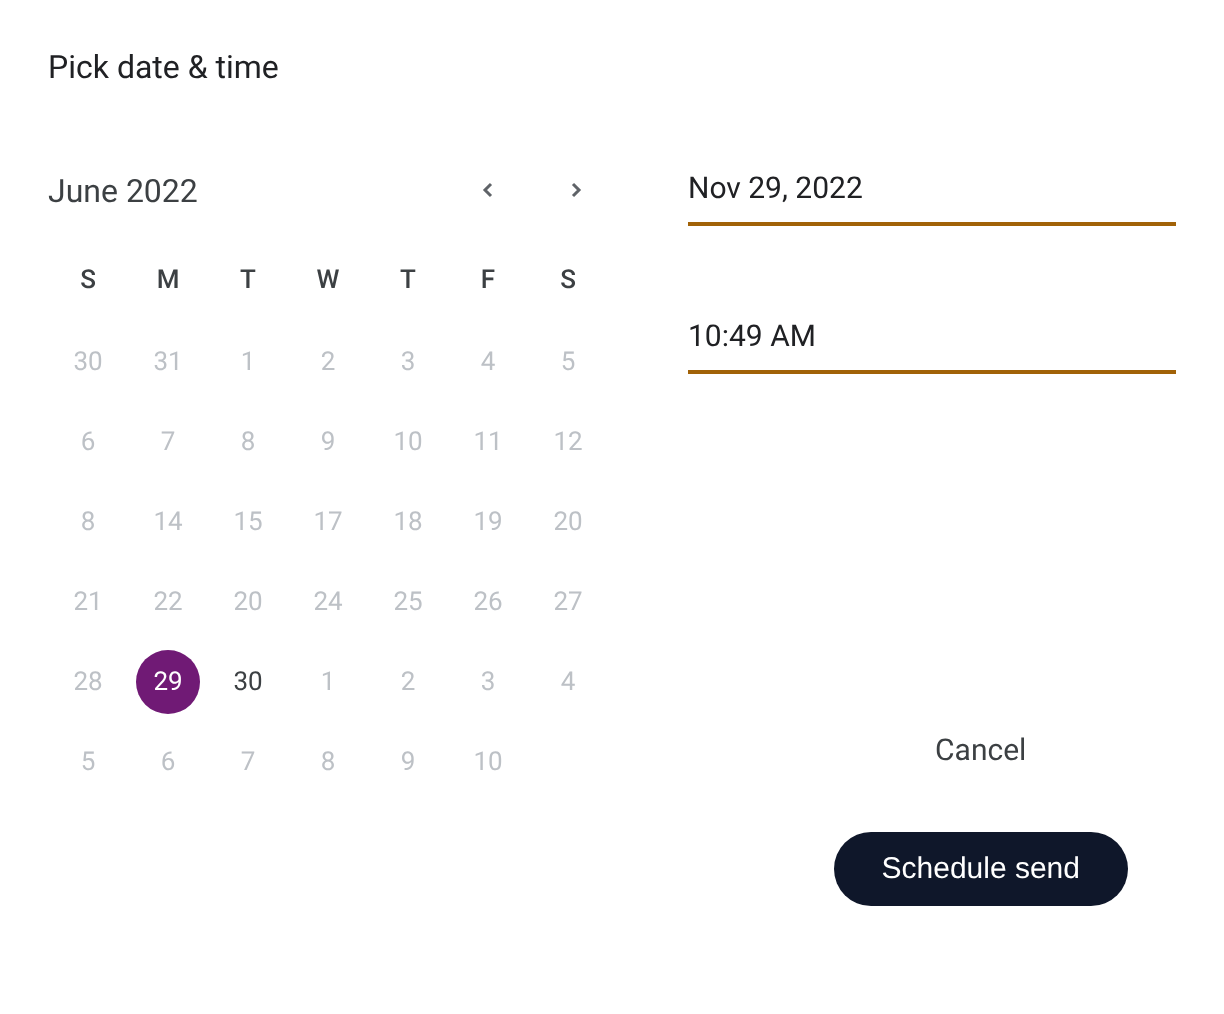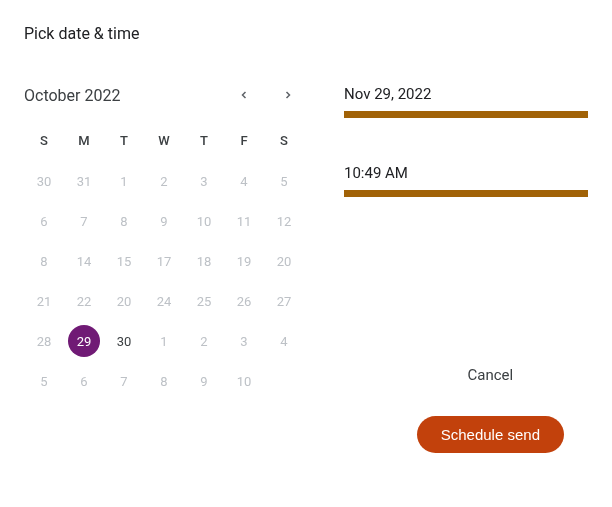--- a/index.html
+++ b/index.html
@@ -84,21 +84,21 @@
       width: 32px;
       height: 32px;
       margin: 4px;
     }
     .inputs-side {
       flex: 1;
       padding-top: 0;
     }
     .field {
       border: none;
-      border-bottom: 7px solid #a16207;
+      border-bottom: 2px solid #a16207;
       padding: 6px 0 8px 0;
       font-size: 15px;
       color: #202124;
       width: 100%;
       outline: none;
       font-family: inherit;
       background: transparent;
       margin-bottom: 40px;
     }
     .actions {
@@ -110,41 +110,41 @@
       gap: 24px;
       flex-direction: column;
     }
     .btn-cancel {
       font-size: 15px;
       color: #3c4043;
       cursor: pointer;
       padding: 8px 12px;
     }
     .btn-primary {
-      background: #c2410c;
+      background: #0f172a;
       color: #fff;
       font-size: 15px;
       font-weight: 500;
       padding: 10px 24px;
       border-radius: 24px;
       cursor: pointer;
       border: none;
     }
     .container { position: relative; width: 100%; height: 100%; }
   </style>
 </head>
 <body>
 
 <div class="container">
   <h1 class="dialog-title">Pick date &amp; time</h1>
 
   <div class="content">
     <div class="calendar-side">
       <div class="cal-header">
-        <div class="month-label">October 2022</div>
+        <div class="month-label">June 2022</div>
         <div class="nav-btn">
           <span>
             <svg viewBox="0 0 24 24" fill="none" stroke="#5f6368" stroke-width="3">
                 <path d="M15 18l-6-6 6-6"></path>
               </svg>
           </span>
         </div>
         <div class="nav-btn">
           <span>
             <svg viewBox="0 0 24 24" fill="none" stroke="#5f6368" stroke-width="3">

